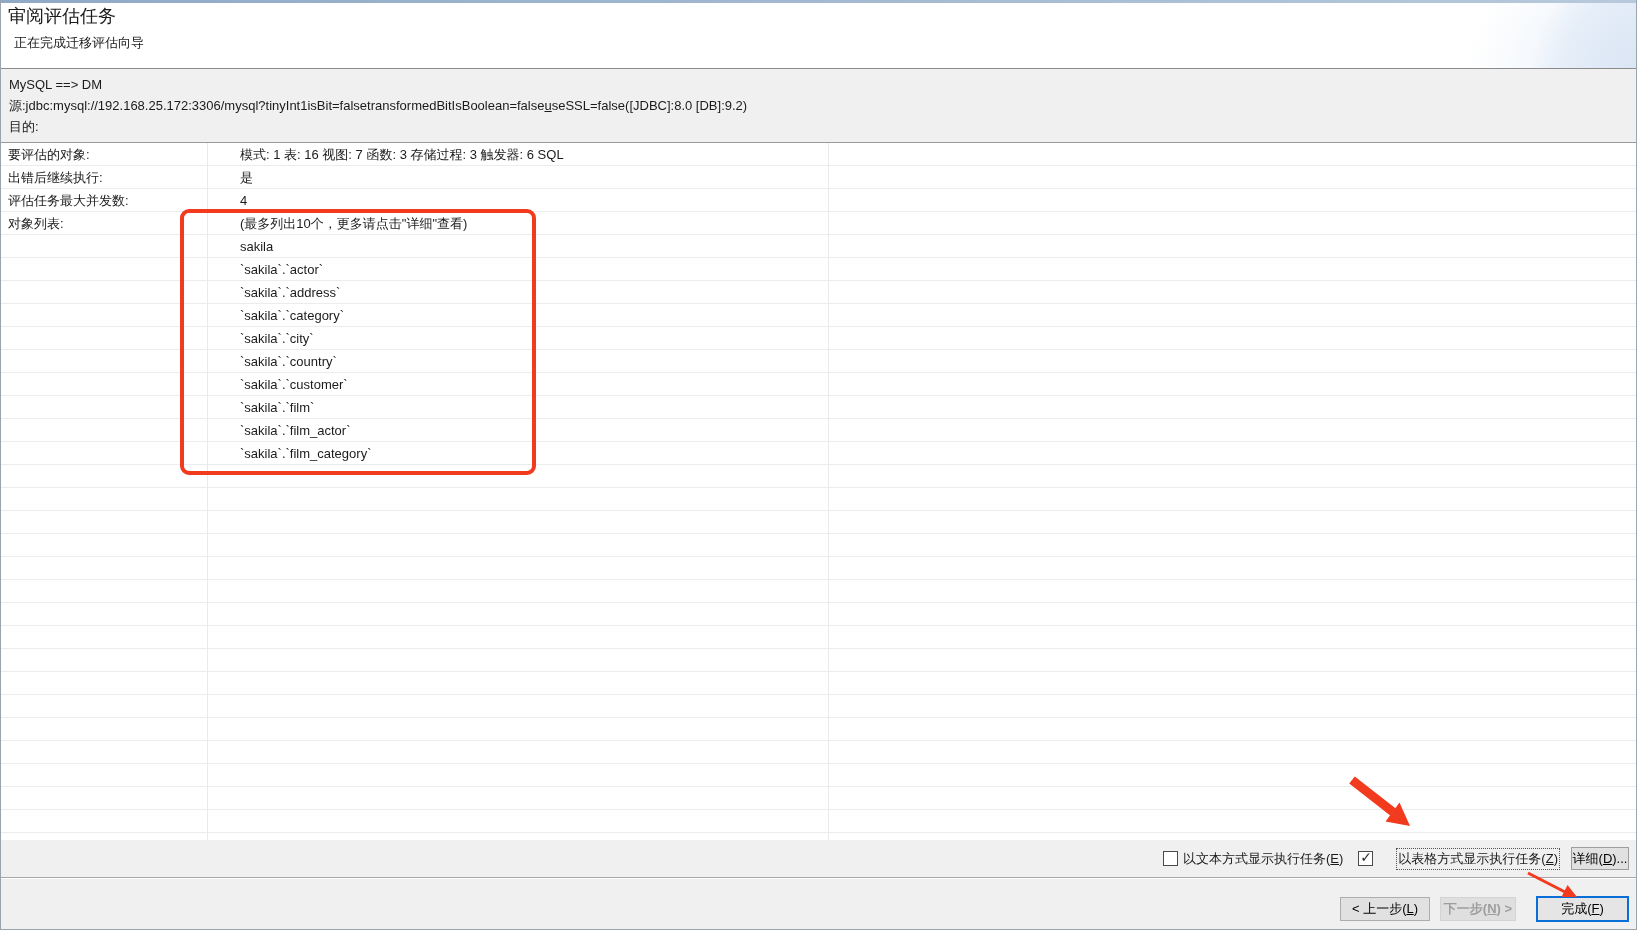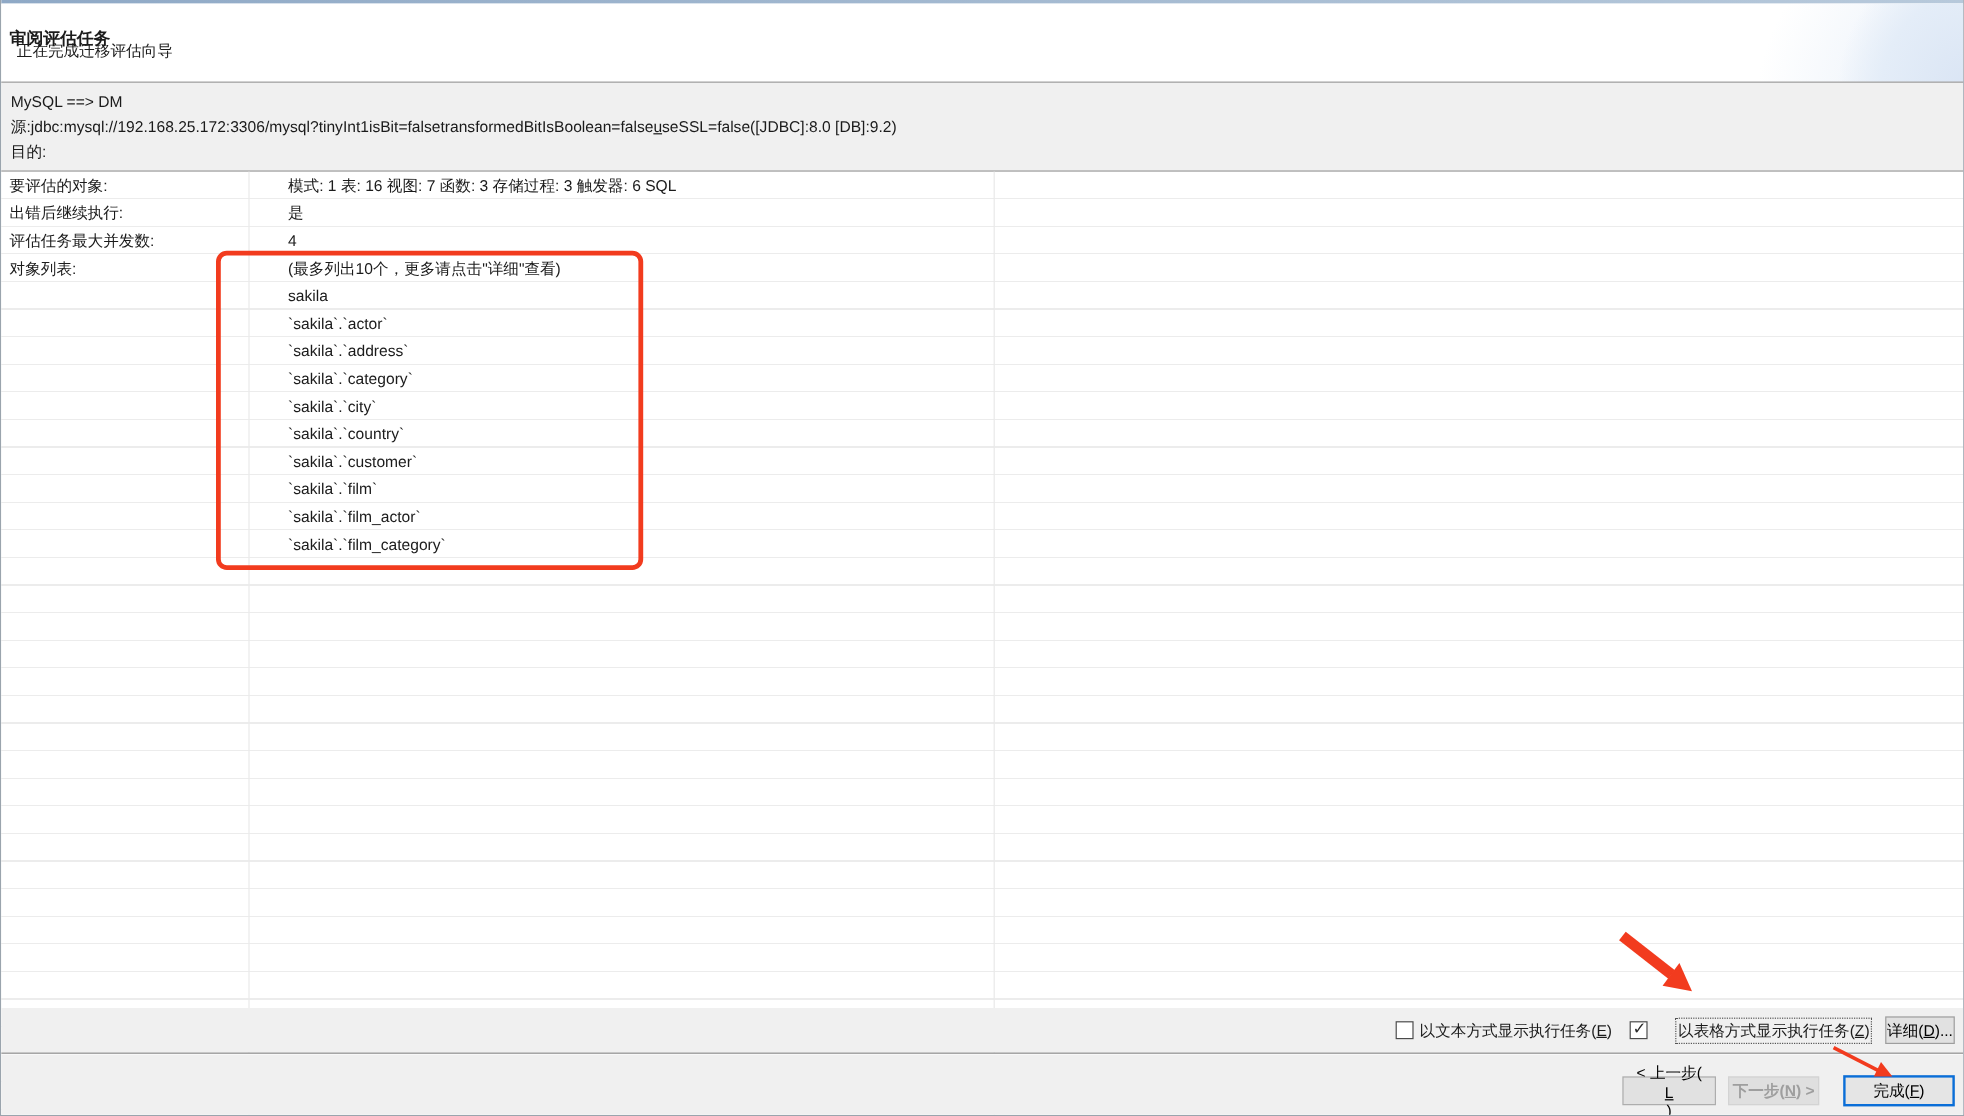--- a/index.html
+++ b/index.html
@@ -13,21 +13,21 @@
   }
   .topstrip{position:absolute;left:0;top:0;width:100%;height:3px;
     background:linear-gradient(to right,#8fa9c6,#b7c9db);}
 
   
   .header{position:absolute;left:0;top:3px;width:100%;height:65px;background:#fff;}
   .deco{position:absolute;top:0;right:0;width:300px;height:65px;pointer-events:none;
     background:
       radial-gradient(150px 170px at 102% 118%, #d9e4f4 0%, #e4edf8 50%, rgba(228,237,248,0) 74%),
       radial-gradient(260px 230px at 110% 135%, rgba(224,234,247,.95) 0%, rgba(240,245,251,.55) 58%, rgba(255,255,255,0) 78%);}
-  .hdr-title{position:absolute;left:7px;top:21px;font-size:14px;font-weight:bold;}
+  .hdr-title{position:absolute;left:7px;top:1px;font-size:18px;font-weight:normal;}
   .hdr-sub{position:absolute;left:13px;top:31px;font-size:13px;}
   .hdr-sep{position:absolute;left:0;top:68px;width:100%;height:1px;background:#8c8c8c;}
 
   
   .info{position:absolute;left:0;top:69px;width:100%;height:73px;background:#f0f0f0;
     padding:5px 0 0 8px;line-height:21px;}
   .info .mn{text-decoration:underline;}
 
   
   .table{
@@ -58,21 +58,21 @@
   .btn{display:inline-flex;align-items:center;justify-content:center;
     background:#e1e1e1;border:1px solid #9e9e9e;font-size:13px;color:#000000;
     padding:0;cursor:default;}
   .btn-detail{height:23px;width:58px;}
 
   
   .navsep{position:absolute;left:0;top:877px;width:100%;height:2px;
     background:linear-gradient(to bottom,#a6a6a6 50%,#ffffff 50%);}
   .nav{position:absolute;left:0;top:879px;width:100%;height:51px;background:#f0f0f0;
     display:flex;align-items:center;justify-content:flex-end;padding-right:7px;padding-top:8px;}
-  .btn-back{width:78px;height:24px;border-color:#adadad;flex-direction:column;}
+  .btn-back{width:90px;height:24px;border-color:#adadad;}
   .btn-next{width:76px;height:24px;background:#dfdfdf;border-color:#d3d3d3;color:#9e9e9e;margin-left:10px;font-weight:bold;}
   .btn-finish{width:93px;height:26px;background:#e5e5e5;border:2px solid #0a6ed8;margin-left:20px;}
   .mn{text-decoration:underline;}
 
   .arrows{position:absolute;left:0;top:0;width:1637px;height:930px;pointer-events:none;}
 </style>
 </head>
 <body>
 
 <div class="window">

